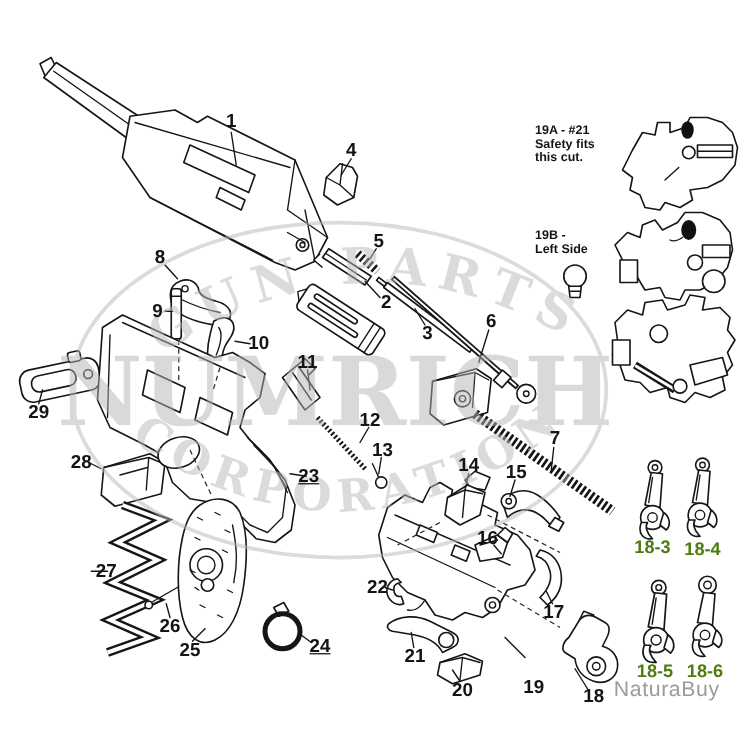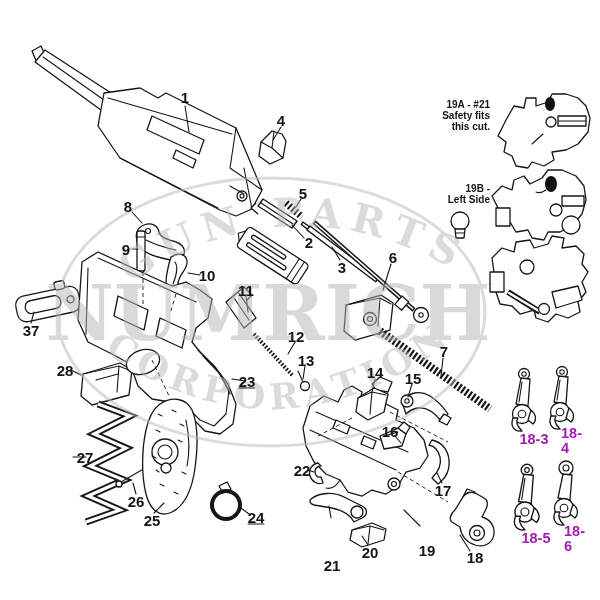--- a/index.html
+++ b/index.html
@@ -2,23 +2,23 @@
 <html><head>
 <meta charset="utf-8">
 <style>
   html,body{margin:0;padding:0;background:#fff;}
   #stage{position:relative;width:600px;height:600px;background:#ffffff;overflow:hidden;
          font-family:"Liberation Sans",sans-serif;}
   #art{position:absolute;left:0;top:0;}
   .callout{position:absolute;transform:translate(-50%,-50%);
            font:bold 15px "Liberation Sans",sans-serif;color:#141414;line-height:1;}
   .variant-label{position:absolute;transform:translate(-50%,-50%);
-           font:bold 14.5px "Liberation Sans",sans-serif;color:#a21caf;line-height:1;margin-left:12px;}
+           font:bold 14.5px "Liberation Sans",sans-serif;color:#4d7c0f;line-height:1;}
   .inset-label{position:absolute;font:bold 10px/11px "Liberation Sans",sans-serif;
-           color:#141414;text-align:right;white-space:pre-line;}
+           color:#141414;text-align:left;white-space:pre-line;}
   #inset-19a{left:428px;top:99px;width:62px;}
   #inset-19b{left:428px;top:183px;width:62px;}
   #inset-19c{left:424px;top:259px;width:66px;}
   #brand{position:absolute;left:491px;top:542px;
          font:17px "Liberation Sans",sans-serif;color:#9b9b9b;letter-spacing:.5px;}
   svg .fw{fill:#ffffff;stroke:#161616;stroke-width:1.3;stroke-linejoin:round;}
   svg .ln{fill:none;stroke:#161616;stroke-width:1.1;stroke-linejoin:round;stroke-linecap:round;}
   svg .dash{fill:none;stroke:#2a2a2a;stroke-width:1;stroke-dasharray:4 3;}
   svg .coil{fill:none;stroke:#161616;stroke-linecap:butt;}
   svg .leader{fill:none;stroke:#161616;stroke-width:1.1;stroke-linecap:round;}
@@ -357,36 +357,37 @@
       <span class="callout" style="left: 246px; top: 290px;">11</span>
       <span class="callout" style="left: 296px; top: 336px; text-align: center;">12</span>
       <span class="callout" style="left: 306px; top: 360px;">13</span>
       <span class="callout" style="left: 375px; top: 372px;">14</span>
       <span class="callout" style="left: 413px; top: 378px;">15</span>
       <span class="callout" style="left: 390px; top: 431px;">16</span>
       <span class="callout" style="left: 443px; top: 490px; text-align: right;">17</span>
       <span class="callout" style="left: 475px; top: 557px;">18</span>
       <span class="callout" style="left: 427px; top: 530px; margin-top: 20px;">19</span>
       <span class="callout" style="left: 370px; top: 552px;">20</span>
-      <span class="callout" style="left: 332px; top: 525px; margin-top: 40px;">21</span>
+      <span class="callout" style="left: 332px; top: 525px;">21</span>
       <span class="callout" style="left: 302px; top: 470px;">22</span>
       <span class="callout" style="left: 247px; top: 381px; text-decoration: underline;">23</span>
       <span class="callout" style="left: 256px; top: 517px; text-decoration: underline;">24</span>
       <span class="callout" style="left: 152px; top: 520px;">25</span>
       <span class="callout" style="left: 136px; top: 501px;">26</span>
       <span class="callout" style="left: 66px; top: 457px; margin-left: 19px;">27</span>
       <span class="callout" style="left: 65px; top: 370px;">28</span>
-      <span class="callout" style="left: 31px; top: 330px;">37</span>
+      <span class="callout" style="left: 31px; top: 330px;">29</span>
     </div>
   <div id="variant-labels">
       <span class="variant-label" style="left: 522px; top: 439px;">18-3</span>
       <span class="variant-label" style="left: 562px; top: 440px;">18-4</span>
       <span class="variant-label" style="left: 524px; top: 538px;">18-5</span>
       <span class="variant-label" style="left: 564px; top: 538px;">18-6</span>
     </div>
 
   <div class="inset-label" id="inset-19a">19A - #21
 Safety fits
 this cut.</div>
   <div class="inset-label" id="inset-19b">19B -
 Left Side</div>
 
+  <div id="brand">NaturaBuy</div>
 </div>
 
 </body></html>

